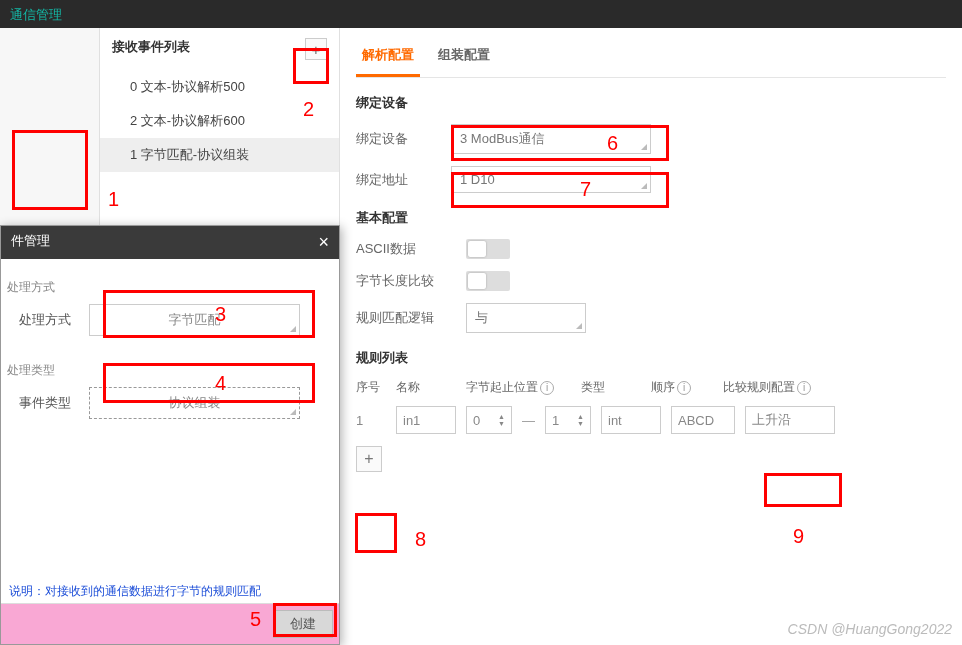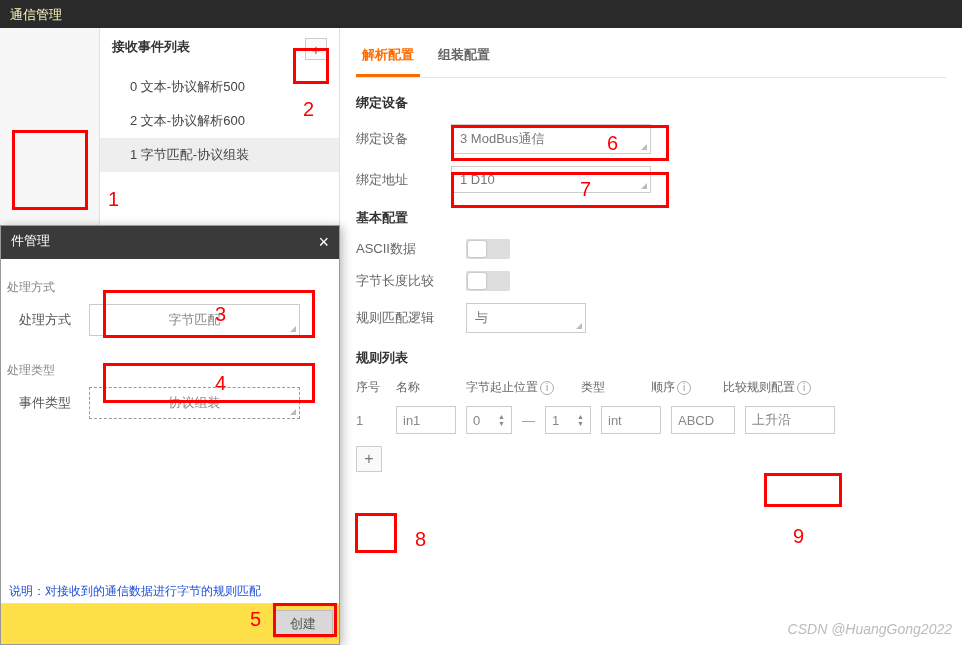--- a/index.html
+++ b/index.html
@@ -1,17 +1,17 @@
 <!DOCTYPE html>
 <html><head>
 <meta charset="utf-8">
 <style>
 * { box-sizing: border-box; margin: 0; padding: 0; }
 body { font-family: "Microsoft YaHei", sans-serif; font-size: 13px; color: #333; background: #fff; width: 962px; height: 645px; position: relative; overflow: hidden; }
-.titlebar { background: #2a2a2a; color: #fef9c3; padding: 6px 10px; font-size: 13px; height: 28px; }
+.titlebar { background: #2a2a2a; color: #14b8a6; padding: 6px 10px; font-size: 13px; height: 28px; }
 .main { display: flex; height: 617px; }
 .leftnav { width: 100px; background: #f7f7f7; border-right: 1px solid #e0e0e0; }
 .leftnav-item { text-align: center; padding: 18px 4px 10px 4px; color: #666; }
 .leftnav-item svg { display: block; margin: 0 auto 6px; }
 .leftnav-item.active { color: #ff6a00; }
 .midcol { width: 240px; border-right: 1px solid #e0e0e0; background: #fff; }
 .midcol-hdr { display: flex; align-items: flex-start; justify-content: space-between; padding: 10px 12px; }
 .midcol-hdr-title { font-weight: bold; }
 .plusbtn { width: 22px; height: 22px; border: 1px solid #ccc; background: #fafafa; display: flex; align-items: center; justify-content: center; font-size: 15px; color: #666; cursor: pointer; }
 .listitem { padding: 8px 10px 8px 30px; color: #444; }
@@ -45,21 +45,21 @@
 .modal { position: absolute; left: 0; top: 225px; width: 340px; height: 420px; background: #fff; box-shadow: 2px 2px 10px rgba(0,0,0,0.3); border: 1px solid #999; }
 .modal-hdr { background: #3a3a3a; color: #fff; display: flex; justify-content: space-between; padding: 6px 10px; font-size: 13px; }
 .modal-close { font-size: 18px; cursor: pointer; }
 .modal-body { padding: 10px 18px; }
 .modal-group-label { color: #888; font-size: 12px; margin: 10px 0 6px 0; margin-left: -12px; }
 .modal-row { display: flex; align-items: center; margin: 8px 0; }
 .modal-row-label { width: 70px; color: #555; }
 .modal-sel { border: 1px solid #ccc; padding: 6px 8px; width: 211px; color: #888; position: relative; text-align: center; }
 .modal-sel.dashed { border: 1px dashed #999; }
 .modal-sel::after { content: ""; position: absolute; right: 3px; bottom: 3px; border-left: 6px solid transparent; border-bottom: 6px solid #bbb; }
-.modal-footer { position: absolute; bottom: 0; left: 0; right: 0; background: #fde047; border-top: 1px solid #ddd; display: flex; justify-content: flex-end; padding: 6px; }
+.modal-footer { position: absolute; bottom: 0; left: 0; right: 0; background: #f9a8d4; border-top: 1px solid #ddd; display: flex; justify-content: flex-end; padding: 6px; }
 .modal-footer-hint { position: absolute; left: 8px; bottom: 44px; color: #1d4ed8; font-size: 12px; }
 .createbtn { background: #d8d8d8; border: 1px solid #bbb; padding: 4px 16px; color: #555; cursor: pointer; }
 .anno { position: absolute; border: 3px solid #ff0000; pointer-events: none; }
 .anno-num { position: absolute; color: #ff0000; font-size: 20px; font-weight: normal; pointer-events: none; font-family: Arial; }
 .watermark { position: absolute; right: 10px; bottom: 8px; color: #bbb; font-size: 14px; font-style: italic; }
 </style>
 </head>
 <body>
 
 <div class="titlebar">通信管理</div>

